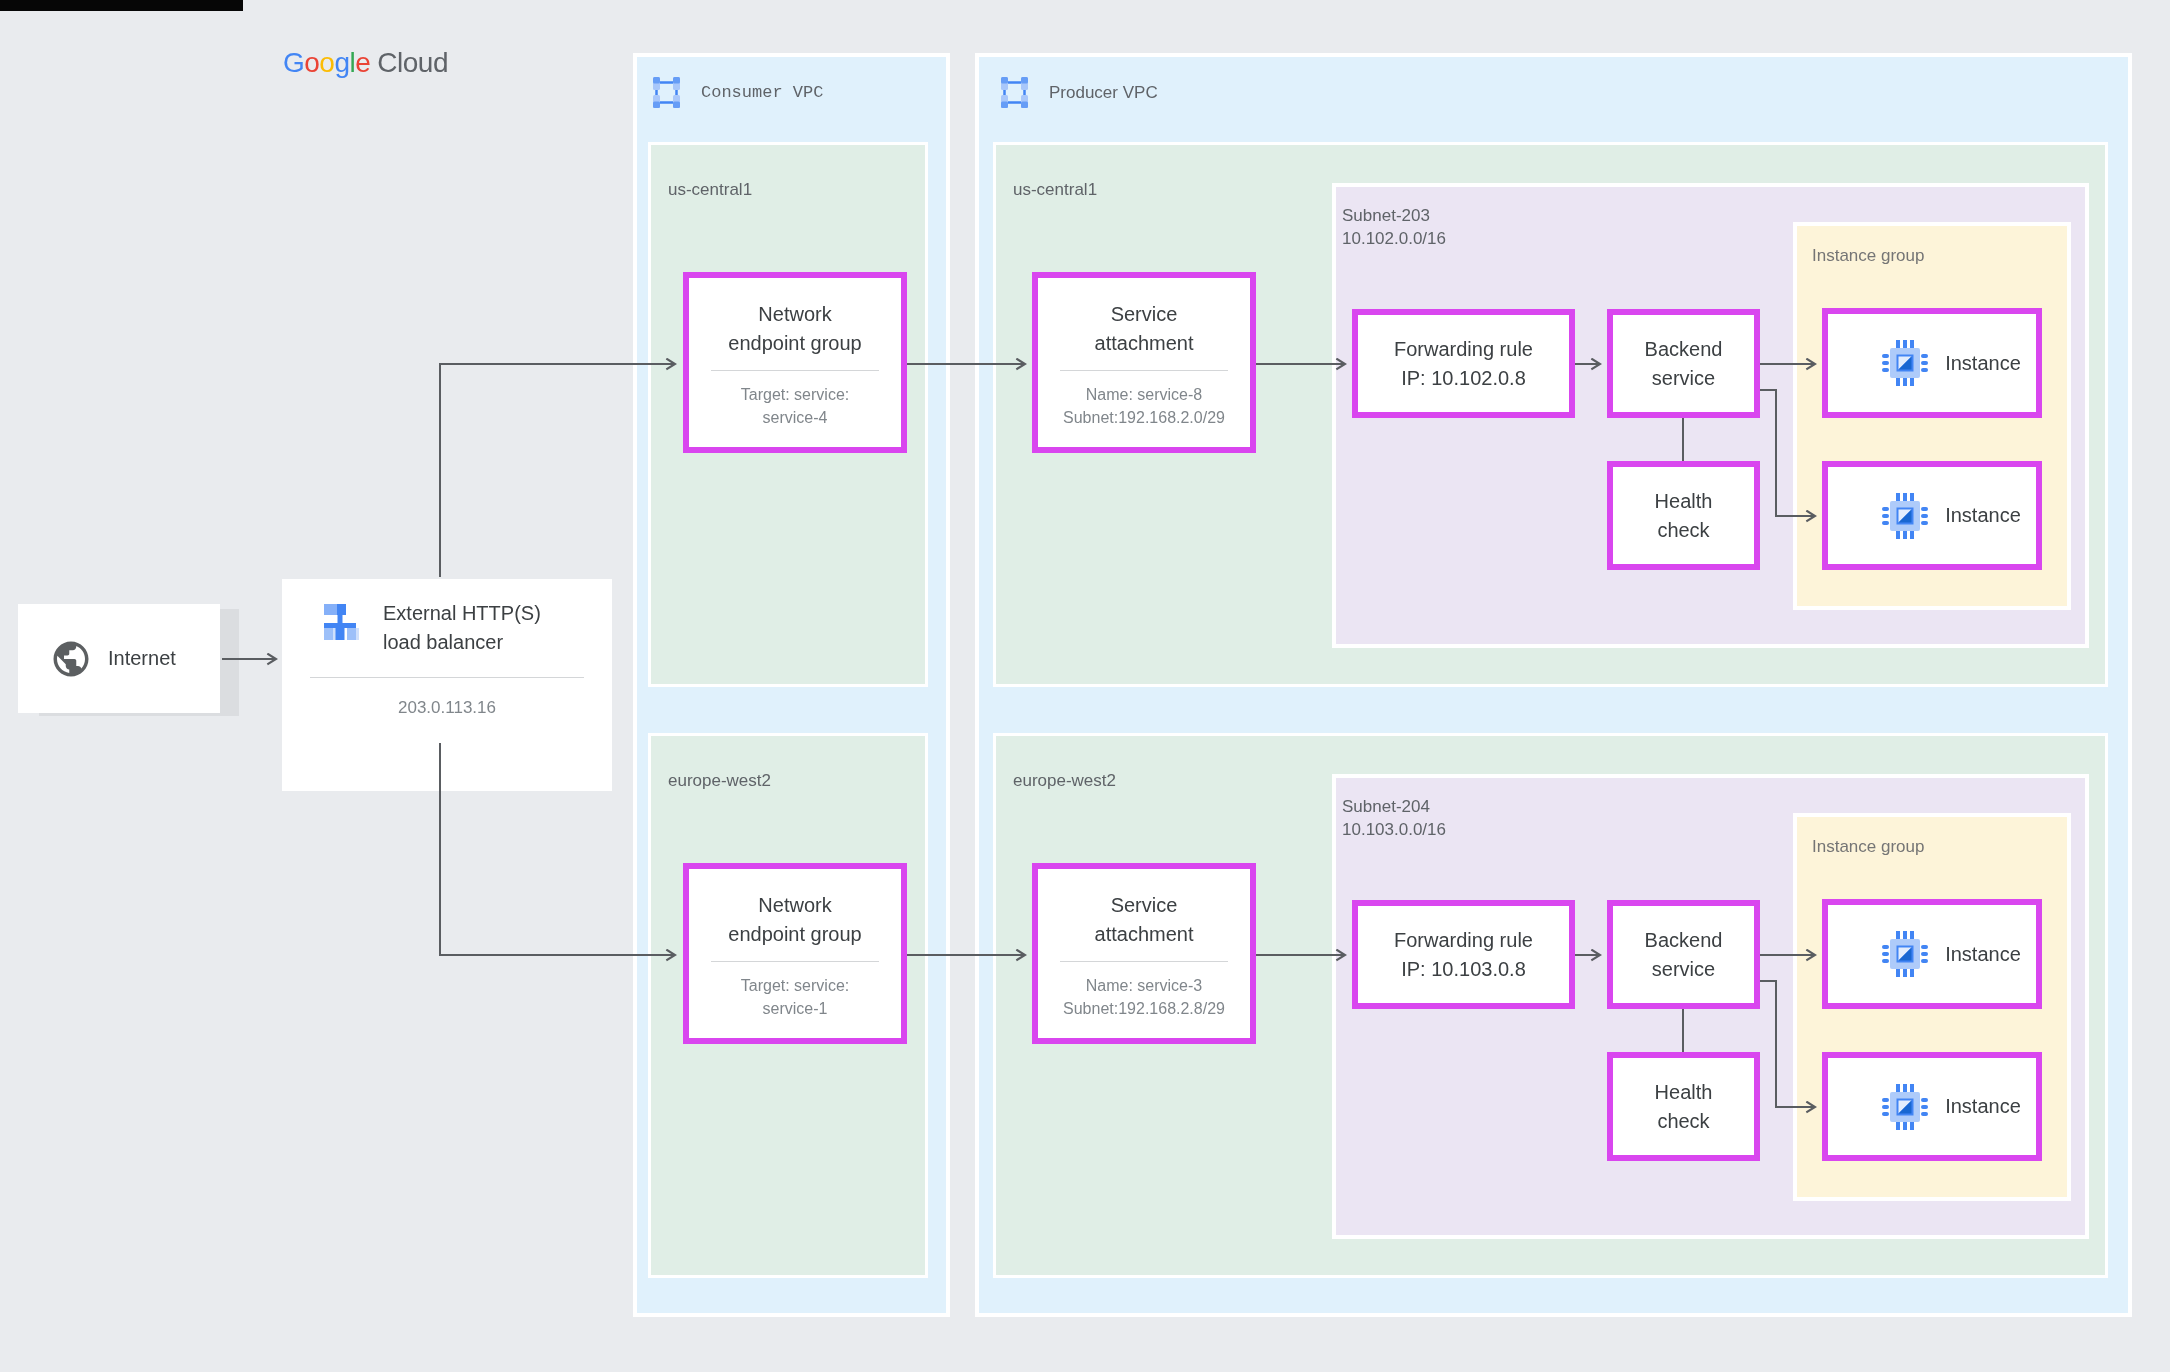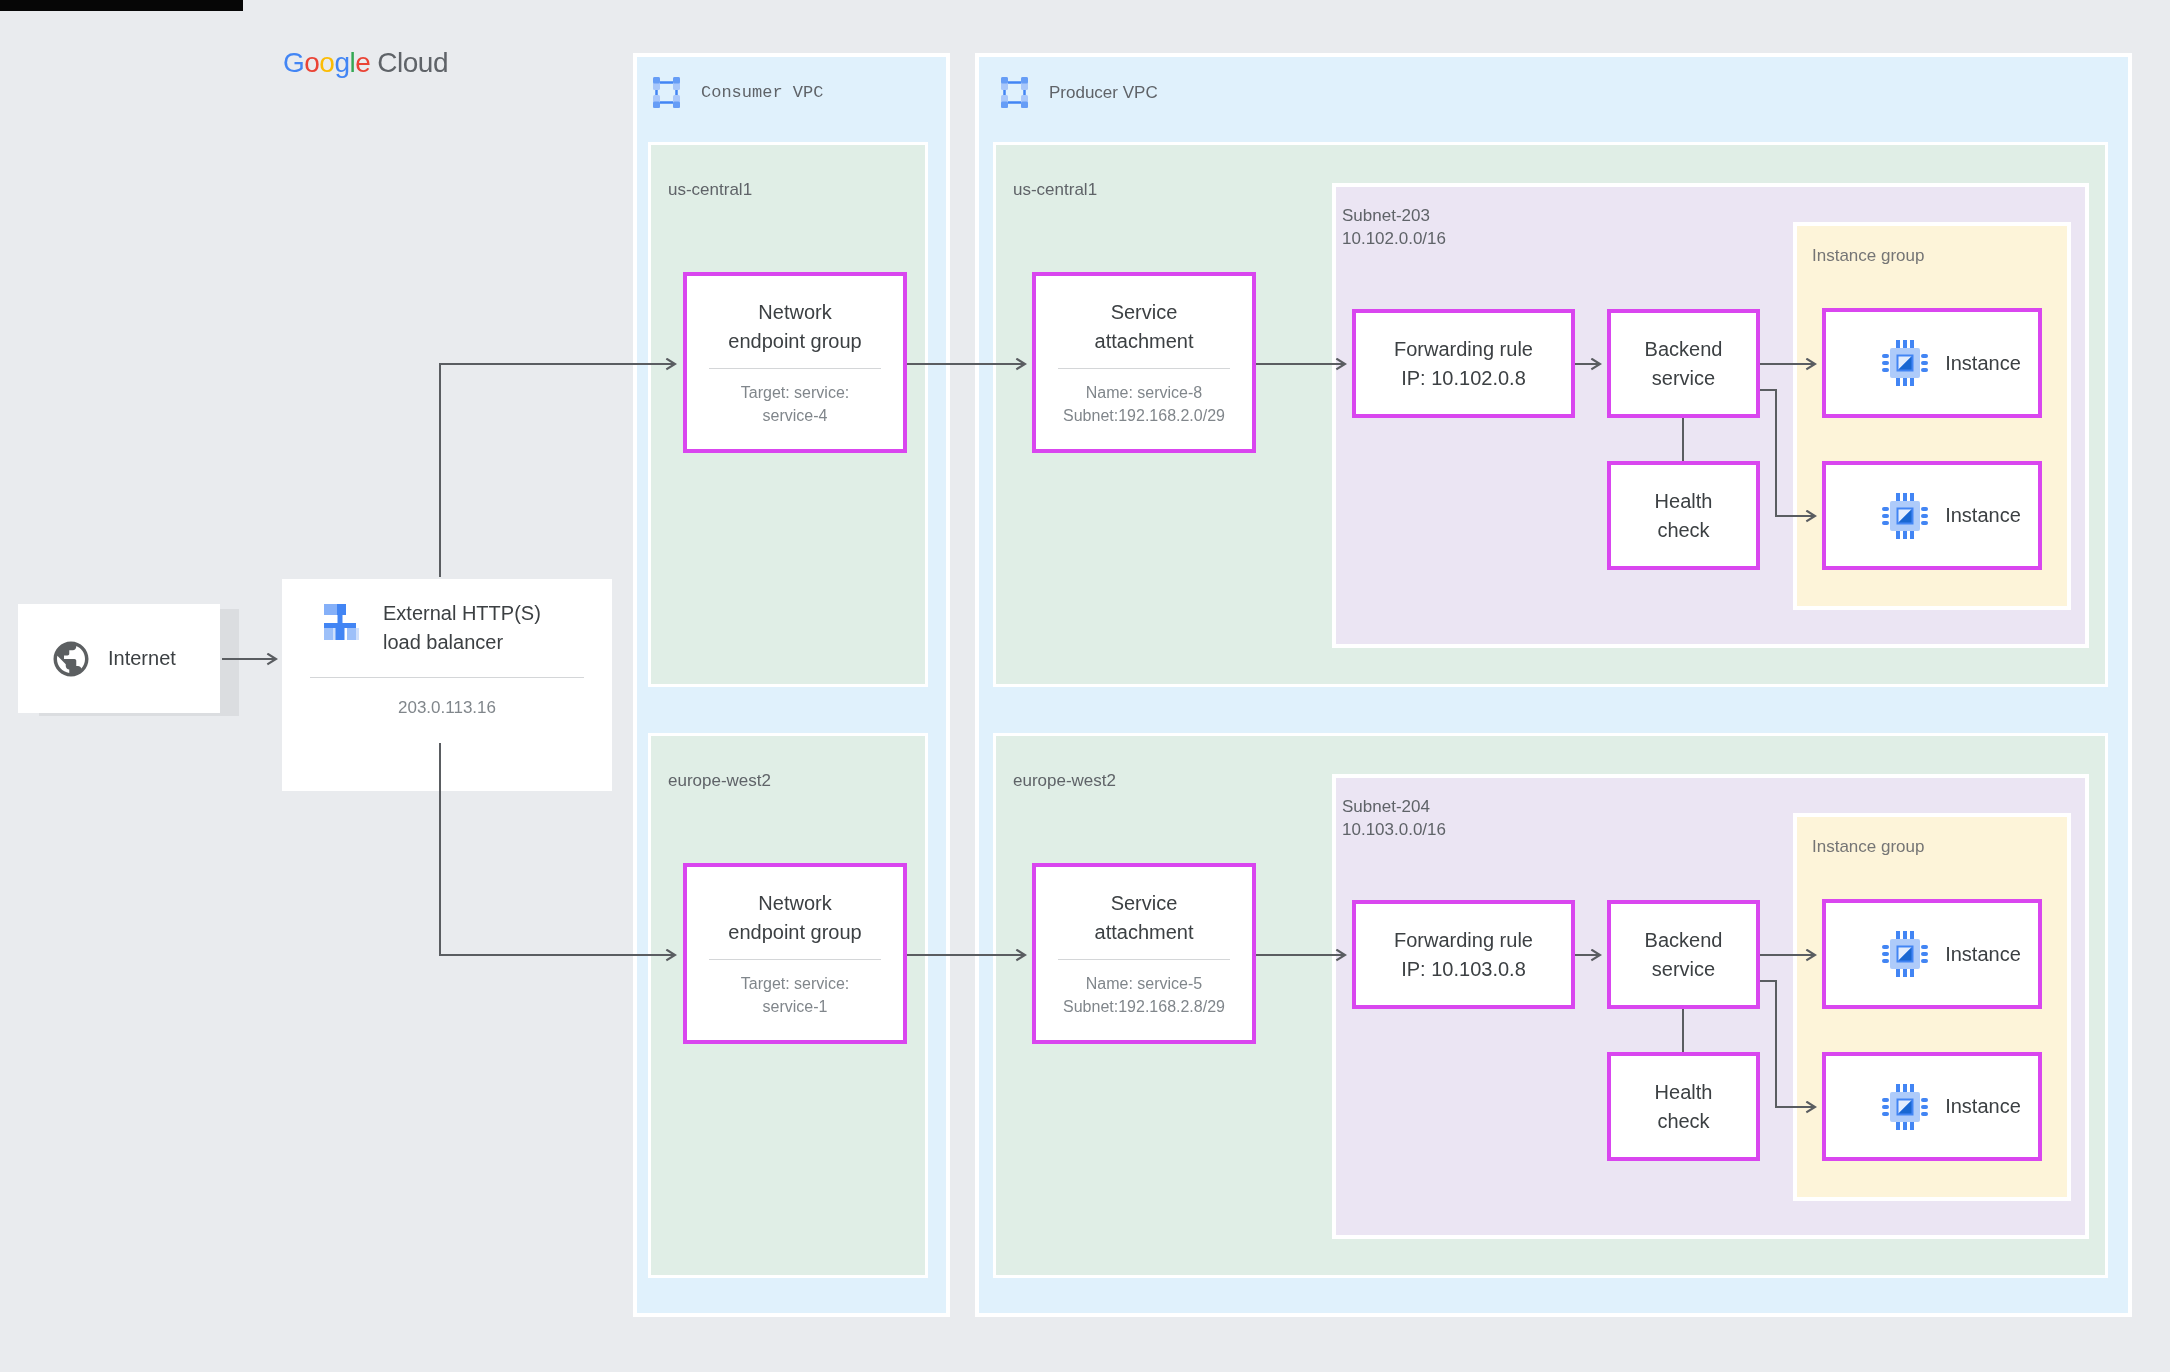--- a/index.html
+++ b/index.html
@@ -6,21 +6,21 @@
   #canvas{position:relative;width:2170px;height:1372px;background:#e9ebee;
           font-family:"Liberation Sans", sans-serif;overflow:hidden;}
   .abs{position:absolute;box-sizing:border-box;}
   .layer{position:absolute;inset:0;}
   
   .vpc{background:#e0f1fc;border:4px solid #fff;}
   .region{background:#e0eee6;border:3px solid #fff;}
   .subnet{background:#ebe5f3;border:4px solid #fff;}
   .igroup{background:#fdf4d9;border:4px solid #fff;}
   
-  .wbox{background:#fff;border:4px solid #d946ef;}
+  .wbox{background:#fff;border:6px solid #d946ef;}
   .plainbox{background:#fff;}
   
   .ctr-label{font-size:17px;color:#5f6368;white-space:nowrap;}
   .box-title{font-size:20px;line-height:29px;color:#3c4043;text-align:center;}
   .box-detail{font-size:16px;line-height:23px;color:#80868b;text-align:center;}
   .divider{height:1px;background:#d4d6d8;}
   .node-center{display:flex;flex-direction:column;align-items:center;justify-content:center;height:100%;}
   .icon-row{display:flex;align-items:center;justify-content:center;height:100%;gap:16px;padding-left:38px;}
   .vpc-head{display:flex;align-items:center;gap:18px;}
   .logo{font-size:28px;letter-spacing:-0.5px;white-space:nowrap;}
@@ -244,21 +244,21 @@
     <div class="abs region" style="left:993px;top:733px;width:1115px;height:545px;"></div>
     <div class="abs ctr-label" style="left:1013px;top:771px;">europe-west2</div>
 
     <div class="abs wbox" style="left:1032px;top:863px;width:224px;height:181px;padding-top:22px;">
       <div class="box-title">
         <div>Service</div>
         <div>attachment</div>
       </div>
       <div class="divider" style="margin:12px 22px;"></div>
       <div class="box-detail">
-        <div>Name: service-5</div>
+        <div>Name: service-3</div>
         <div>Subnet:192.168.2.8/29</div>
       </div>
     </div>
 
     <div class="abs subnet" style="left:1332px;top:774px;width:757px;height:465px;"></div>
     <div class="abs ctr-label" style="left:1342px;top:795px;line-height:23px;">
       <div>Subnet-204</div>
       <div>10.103.0.0/16</div>
     </div>
 

